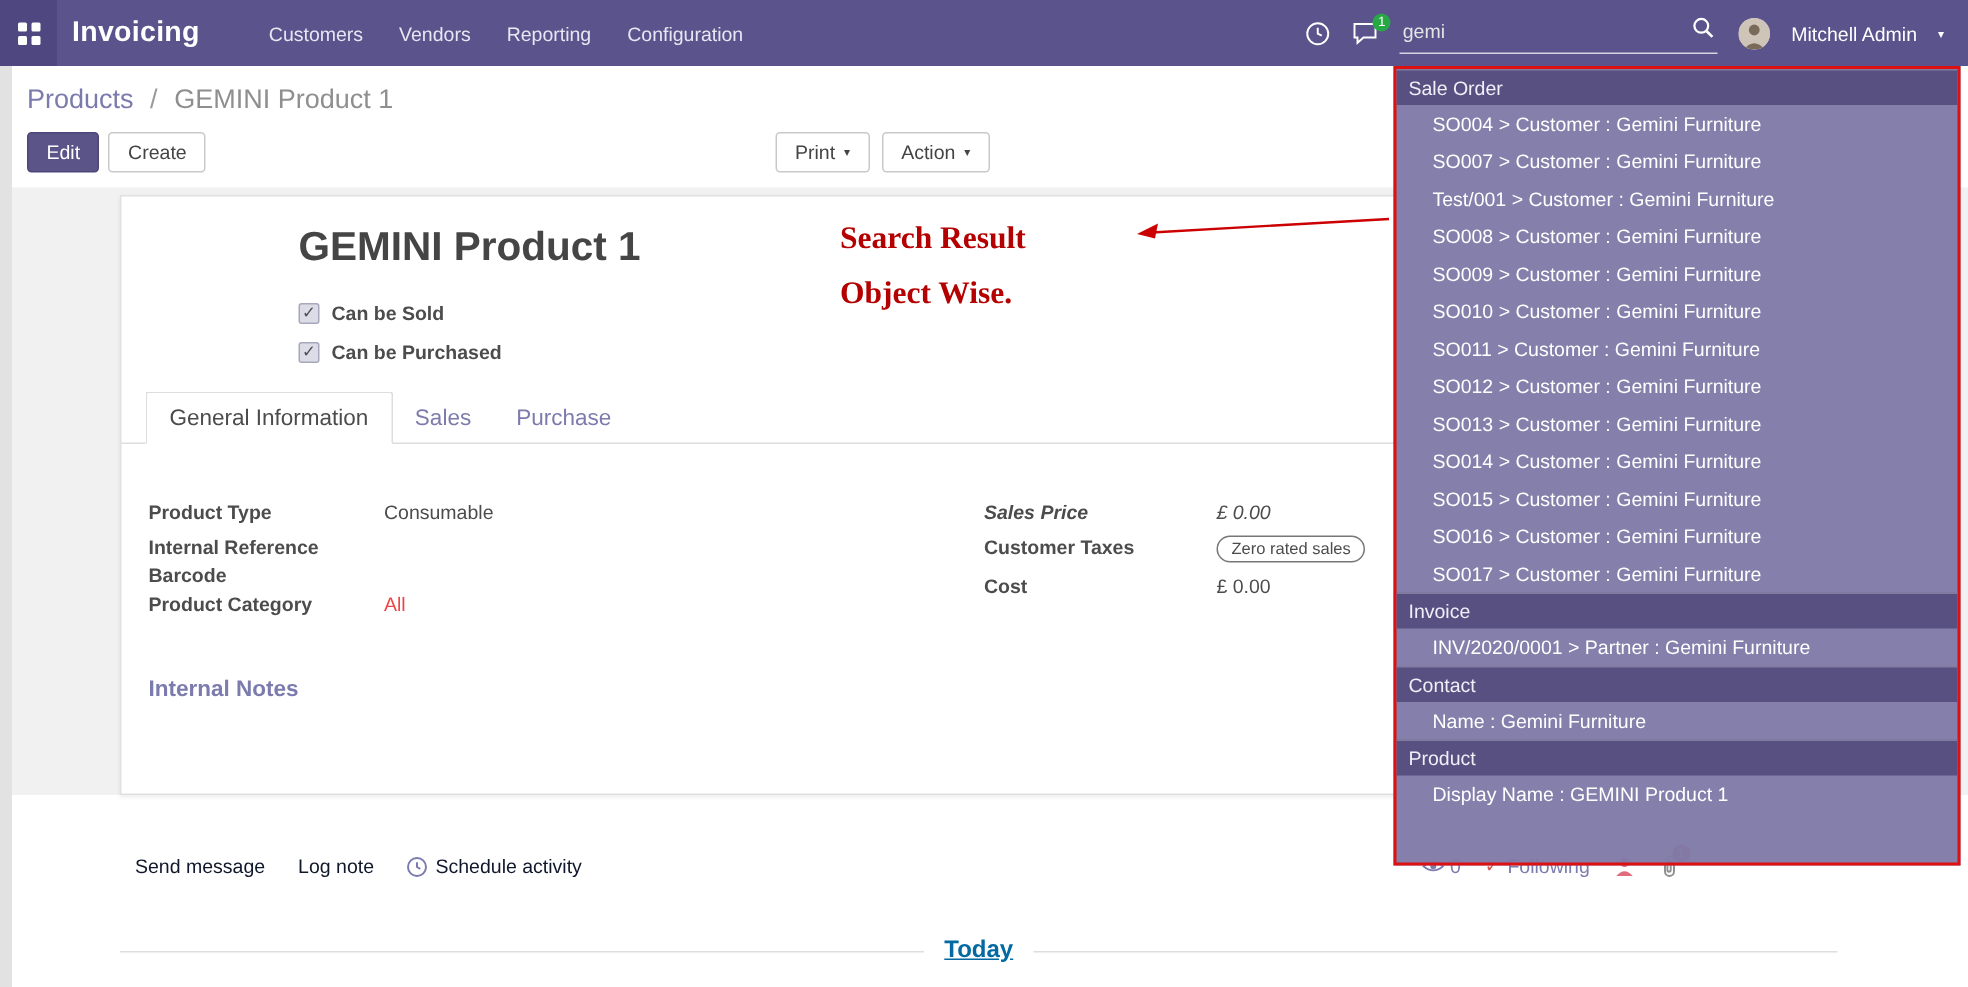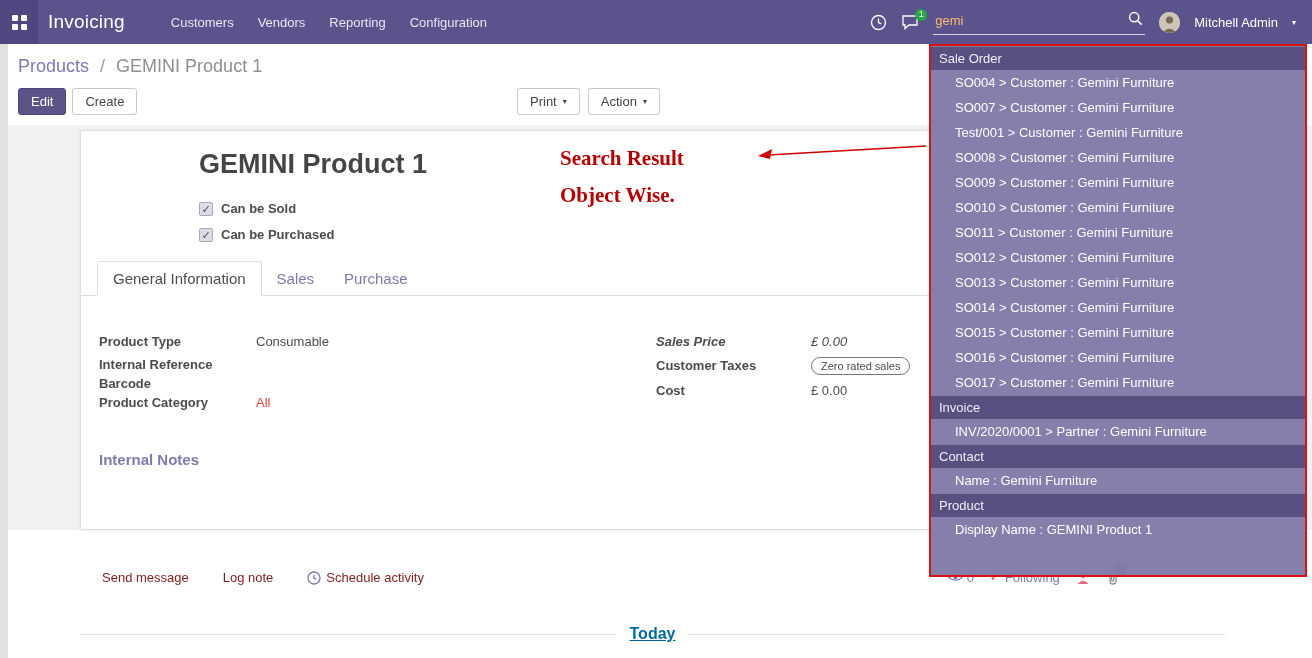--- a/index.html
+++ b/index.html
@@ -6,31 +6,31 @@
   body { margin: 0; font-family: "Liberation Sans", sans-serif; background: #fff; }
   .screen { position: relative; width: 1312px; height: 658px; background: #fff; overflow: hidden; }
 
   
   .navbar { position: absolute; top: 0; left: 0; width: 1312px; height: 44px;
             background: #5a538c; color: #fff; display: flex; align-items: center; z-index: 30; }
   .apps-btn { width: 38px; height: 44px; background: #4e4780; display: flex; align-items: center;
               justify-content: center; cursor: pointer; flex: 0 0 auto; }
   .grid-icon { display: grid; grid-template-columns: 6px 6px; grid-gap: 3px; }
   .grid-icon i { width: 6px; height: 6px; background: #fff; border-radius: 1px; }
-  .brand { font-size: 19px; font-weight: 400; margin: 0 0 0 10px; letter-spacing: .2px; }
+  .brand { font-size: 19px; font-weight: 700; margin: 0 0 0 10px; letter-spacing: .2px; }
   .nav-menu { display: flex; gap: 24px; margin-left: 46px; font-size: 13px; }
   .nav-menu a { color: #e8e6f2; cursor: pointer; text-decoration: none; }
   .nav-right { margin-left: auto; display: flex; align-items: center; gap: 14px; padding-right: 16px; }
   .icon-btn { position: relative; display: flex; align-items: center; cursor: pointer; }
   .msg-badge { position: absolute; top: -5px; right: -8px; background: #28a745; color: #fff;
                border-radius: 8px; font-size: 9px; line-height: 11px; min-width: 12px; height: 12px;
                text-align: center; padding: 0 2px; }
   .nav-search { width: 212px; display: flex; align-items: center; justify-content: space-between;
                 border-bottom: 1px solid rgba(255,255,255,.75); padding: 2px 2px 4px 2px; }
-  .nav-search .search-text { font-size: 13px; color: #fdba74; }
+  .nav-search .search-text { font-size: 13px; color: #e5e5e5; }
   .avatar { width: 21px; height: 21px; border-radius: 50%; overflow: hidden; background: #cfc4b8;
             display: flex; align-items: center; justify-content: center; flex: 0 0 auto; }
   .user-name { font-size: 13px; color: #fff; }
   .caret-d { font-size: 8px; color: inherit; }
 
   
   .scroll-strip { position: absolute; left: 0; top: 44px; width: 8px; height: 614px; background: #e2e2e2; z-index: 2; }
 
   
   .breadcrumb { position: absolute; left: 18px; top: 56px; font-size: 18px; color: #888; z-index: 3; }
@@ -62,21 +62,21 @@
   .f-label { font-weight: bold; width: 157px; flex: 0 0 auto; }
   .f-label-r { font-weight: bold; width: 155px; flex: 0 0 auto; }
   .f-value { color: #4c4c4c; }
   .link { color: #ef4444; cursor: pointer; }
   .pill { display: inline-block; border: 1px solid #777; border-radius: 10px; padding: 0 9px;
           font-size: 11px; line-height: 16px; color: #4c4c4c; background: #fff; text-align: center; }
   .notes-h { position: absolute; left: 18px; top: 320px; margin: 0; font-size: 15px; font-weight: bold; color: #7c7bad; }
 
   
   .chatter-links { position: absolute; left: 90px; top: 570px; display: flex; gap: 22px; font-size: 13px; z-index: 3; }
-  .chatter-links a { color: #7f1d1d; cursor: pointer; display: inline-flex; align-items: center; gap: 5px; text-decoration: none; margin-left: 12px; }
+  .chatter-links a { color: #0f172a; cursor: pointer; display: inline-flex; align-items: center; gap: 5px; text-decoration: none; }
   .chatter-right { position: absolute; left: 948px; top: 569px; display: flex; align-items: center; gap: 16px;
                    font-size: 13px; color: #7c7bad; z-index: 3; }
   .c-attach { position: relative; display: inline-flex; }
   .c-badge { position: absolute; top: -6px; right: -8px; background: #d9534f; color: #fff; border-radius: 8px;
              font-size: 9px; line-height: 11px; min-width: 12px; height: 12px; text-align: center; padding: 0 2px; }
   .c-check { color: #d9534f; font-size: 12px; }
   .today { position: absolute; left: 80px; top: 625px; width: 1145px; display: flex; align-items: center;
            gap: 14px; z-index: 3; }
   .today .line { flex: 1; height: 1px; background: #ddd; }
   .today span { font-size: 16px; font-weight: bold; color: #0369a1; text-decoration: underline; }

